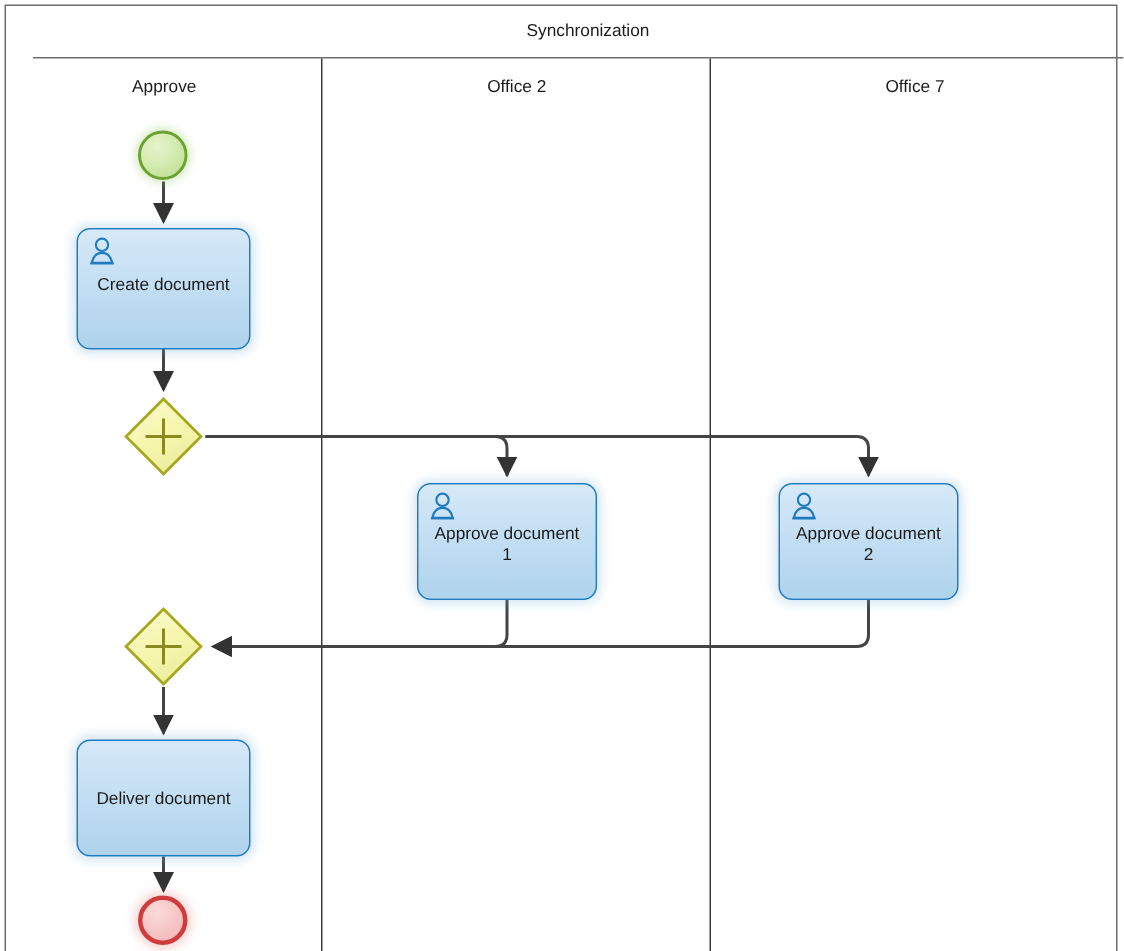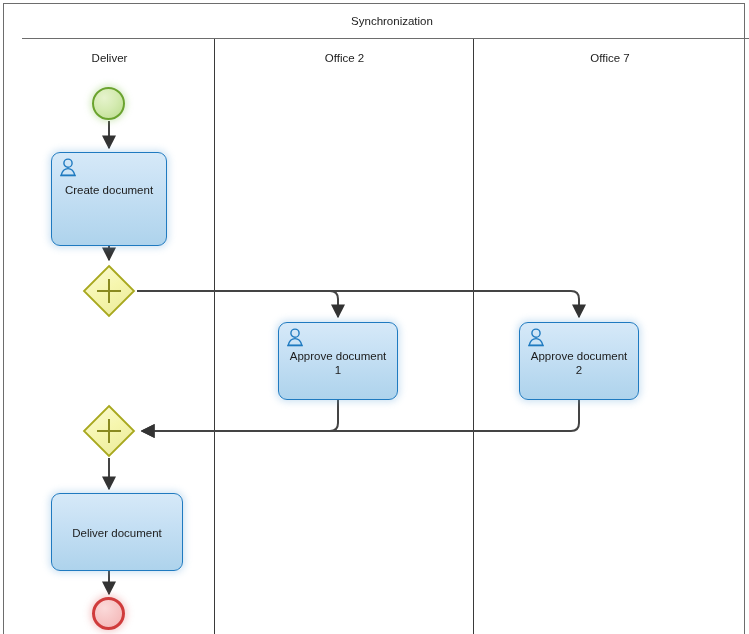--- a/index.html
+++ b/index.html
@@ -123,21 +123,21 @@
 </style>
 </head>
 <body>
 
 <div id="canvas">
 
   <div class="pool">
 
     <div class="pool-header">Synchronization</div>
 
-    <div class="lane-header" style="left:0px; width:211px;">Deliver</div>
+    <div class="lane-header" style="left:0px; width:211px;">Approve</div>
     <div class="lane-header" style="left:211px; width:259px;">Office 2</div>
     <div class="lane-header" style="left:470px; width:272px;">Office 7</div>
 
     <div class="lane-divider" style="left:210px;"></div>
     <div class="lane-divider" style="left:469px;"></div>
   </div>
 
   <svg id="edges" viewBox="0 0 749 634" xmlns="http://www.w3.org/2000/svg">
     <defs>
       <marker id="arrow-down" viewBox="0 0 12 12" refX="6" refY="10" markerWidth="9" markerHeight="9" orient="auto-start-reverse">
@@ -155,21 +155,21 @@
       <path d="M 137 291 L 571 291 Q 579 291 579 299 L 579 317" marker-end="url(#arrow-head)"></path>
       <path d="M 338 400 L 338 423 Q 338 431 330 431 L 142 431" marker-end="url(#arrow-head)"></path>
       <path d="M 579 400 L 579 423 Q 579 431 571 431 L 142 431" marker-end="url(#arrow-head)"></path>
       <path d="M 109 458 L 109 489" marker-end="url(#arrow-head)"></path>
       <path d="M 109 571 L 109 594" marker-end="url(#arrow-head)"></path>
     </g>
   </svg>
 
   <div class="event event-start" style="left:92px; top:87px;"></div>
 
-  <div class="task" style="left:51px; top:152px; width:116px; height:94px;text-decoration:underline;">
+  <div class="task" style="left:51px; top:152px; width:116px; height:81px;text-decoration:underline;">
     <svg class="task-icon" viewBox="0 0 18 20" xmlns="http://www.w3.org/2000/svg">
       <circle cx="9" cy="5.2" r="4.1" fill="none" stroke="#1f7ac0" stroke-width="1.4"></circle>
       <path d="M 2.2 17.2 C 3.3 12.4 6.0 10.6 9 10.6 C 12 10.6 14.7 12.4 15.8 17.2 Z" fill="none" stroke="#1f7ac0" stroke-width="1.4" stroke-linejoin="round"></path>
       <line x1="1.2" y1="17.6" x2="16.8" y2="17.6" stroke="#1f7ac0" stroke-width="1.4"></line>
     </svg>
     <div class="task-label" style="top:30px;">Create document</div>
   </div>
 
   <div class="gateway" style="left:82px; top:264px;">
     <svg viewBox="0 0 54 54" width="54" height="54" xmlns="http://www.w3.org/2000/svg">
@@ -214,19 +214,19 @@
           <stop offset="55%" stop-color="#f6f6ae"></stop>
           <stop offset="100%" stop-color="#ededa0"></stop>
         </linearGradient>
       </defs>
       <polygon points="27,2 52,27 27,52 2,27" fill="url(#gwgrad2)" stroke="#a8a81e" stroke-width="1.8"></polygon>
       <line x1="15" y1="27" x2="39" y2="27" stroke="#8a8a20" stroke-width="2"></line>
       <line x1="27" y1="15" x2="27" y2="39" stroke="#8a8a20" stroke-width="2"></line>
     </svg>
   </div>
 
-  <div class="task" style="left:51px; top:493px; width:132px; height:78px;">
+  <div class="task" style="left:51px; top:493px; width:116px; height:78px;">
     <div class="task-label" style="top:32px;">Deliver document</div>
   </div>
 
   <div class="event event-end" style="left:92px; top:597px;"></div>
 
 </div>
 
 </body></html>

